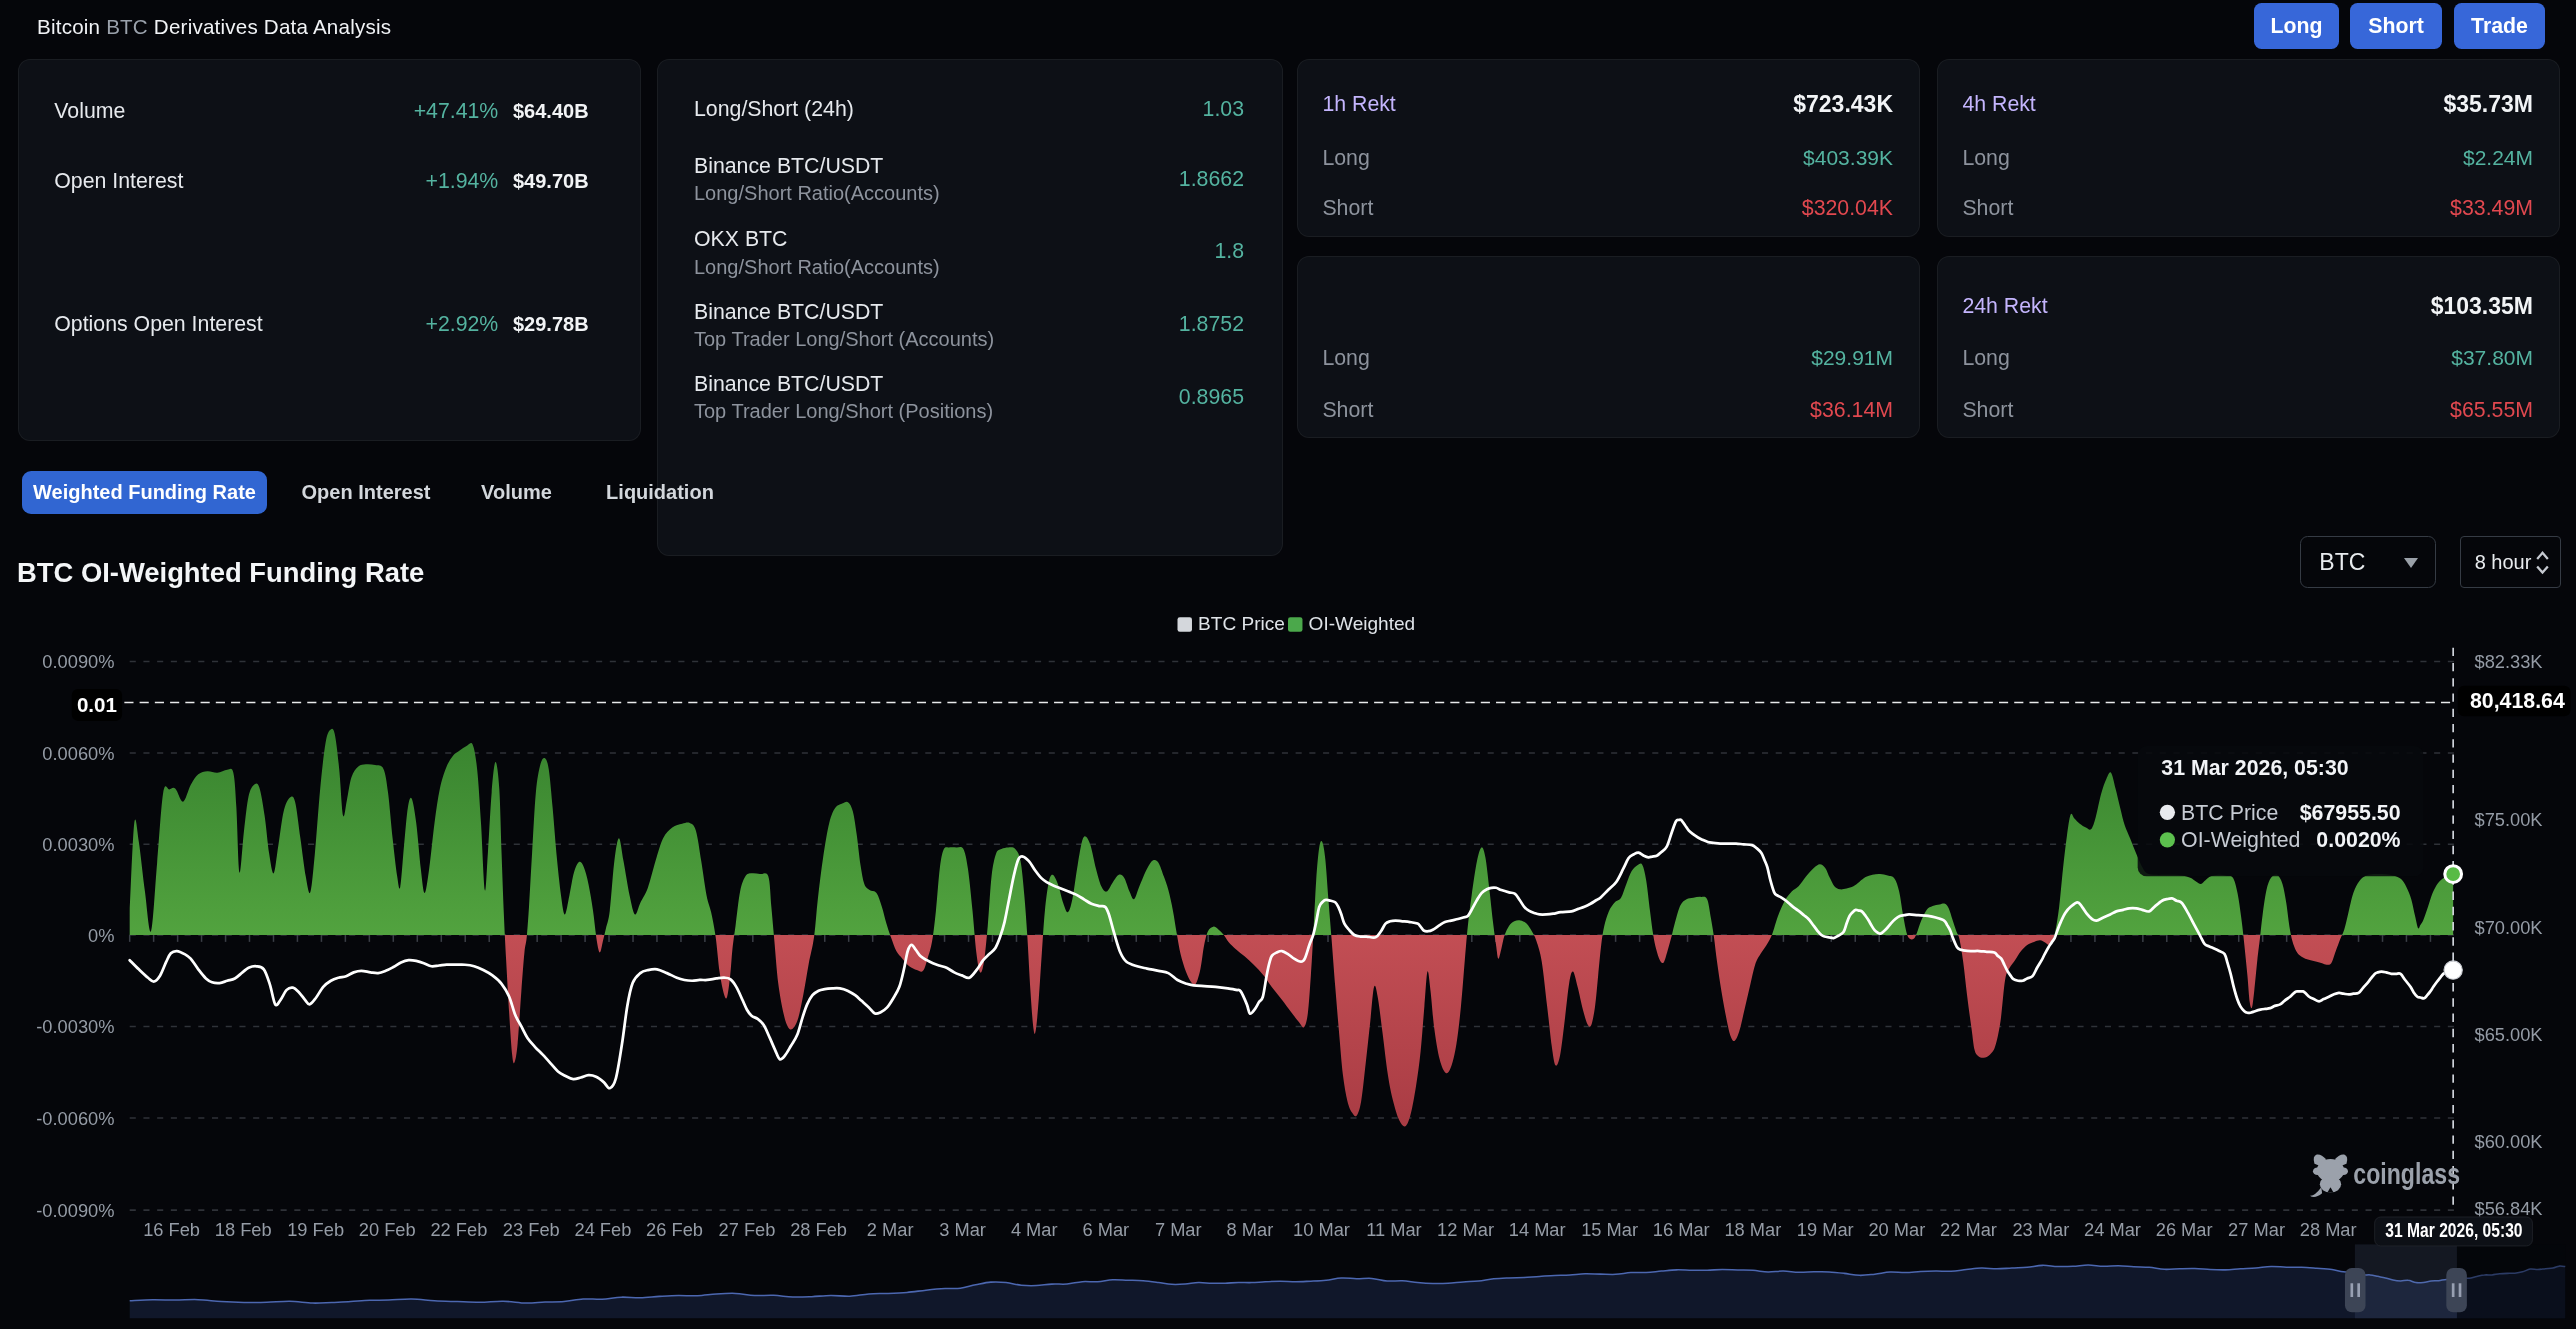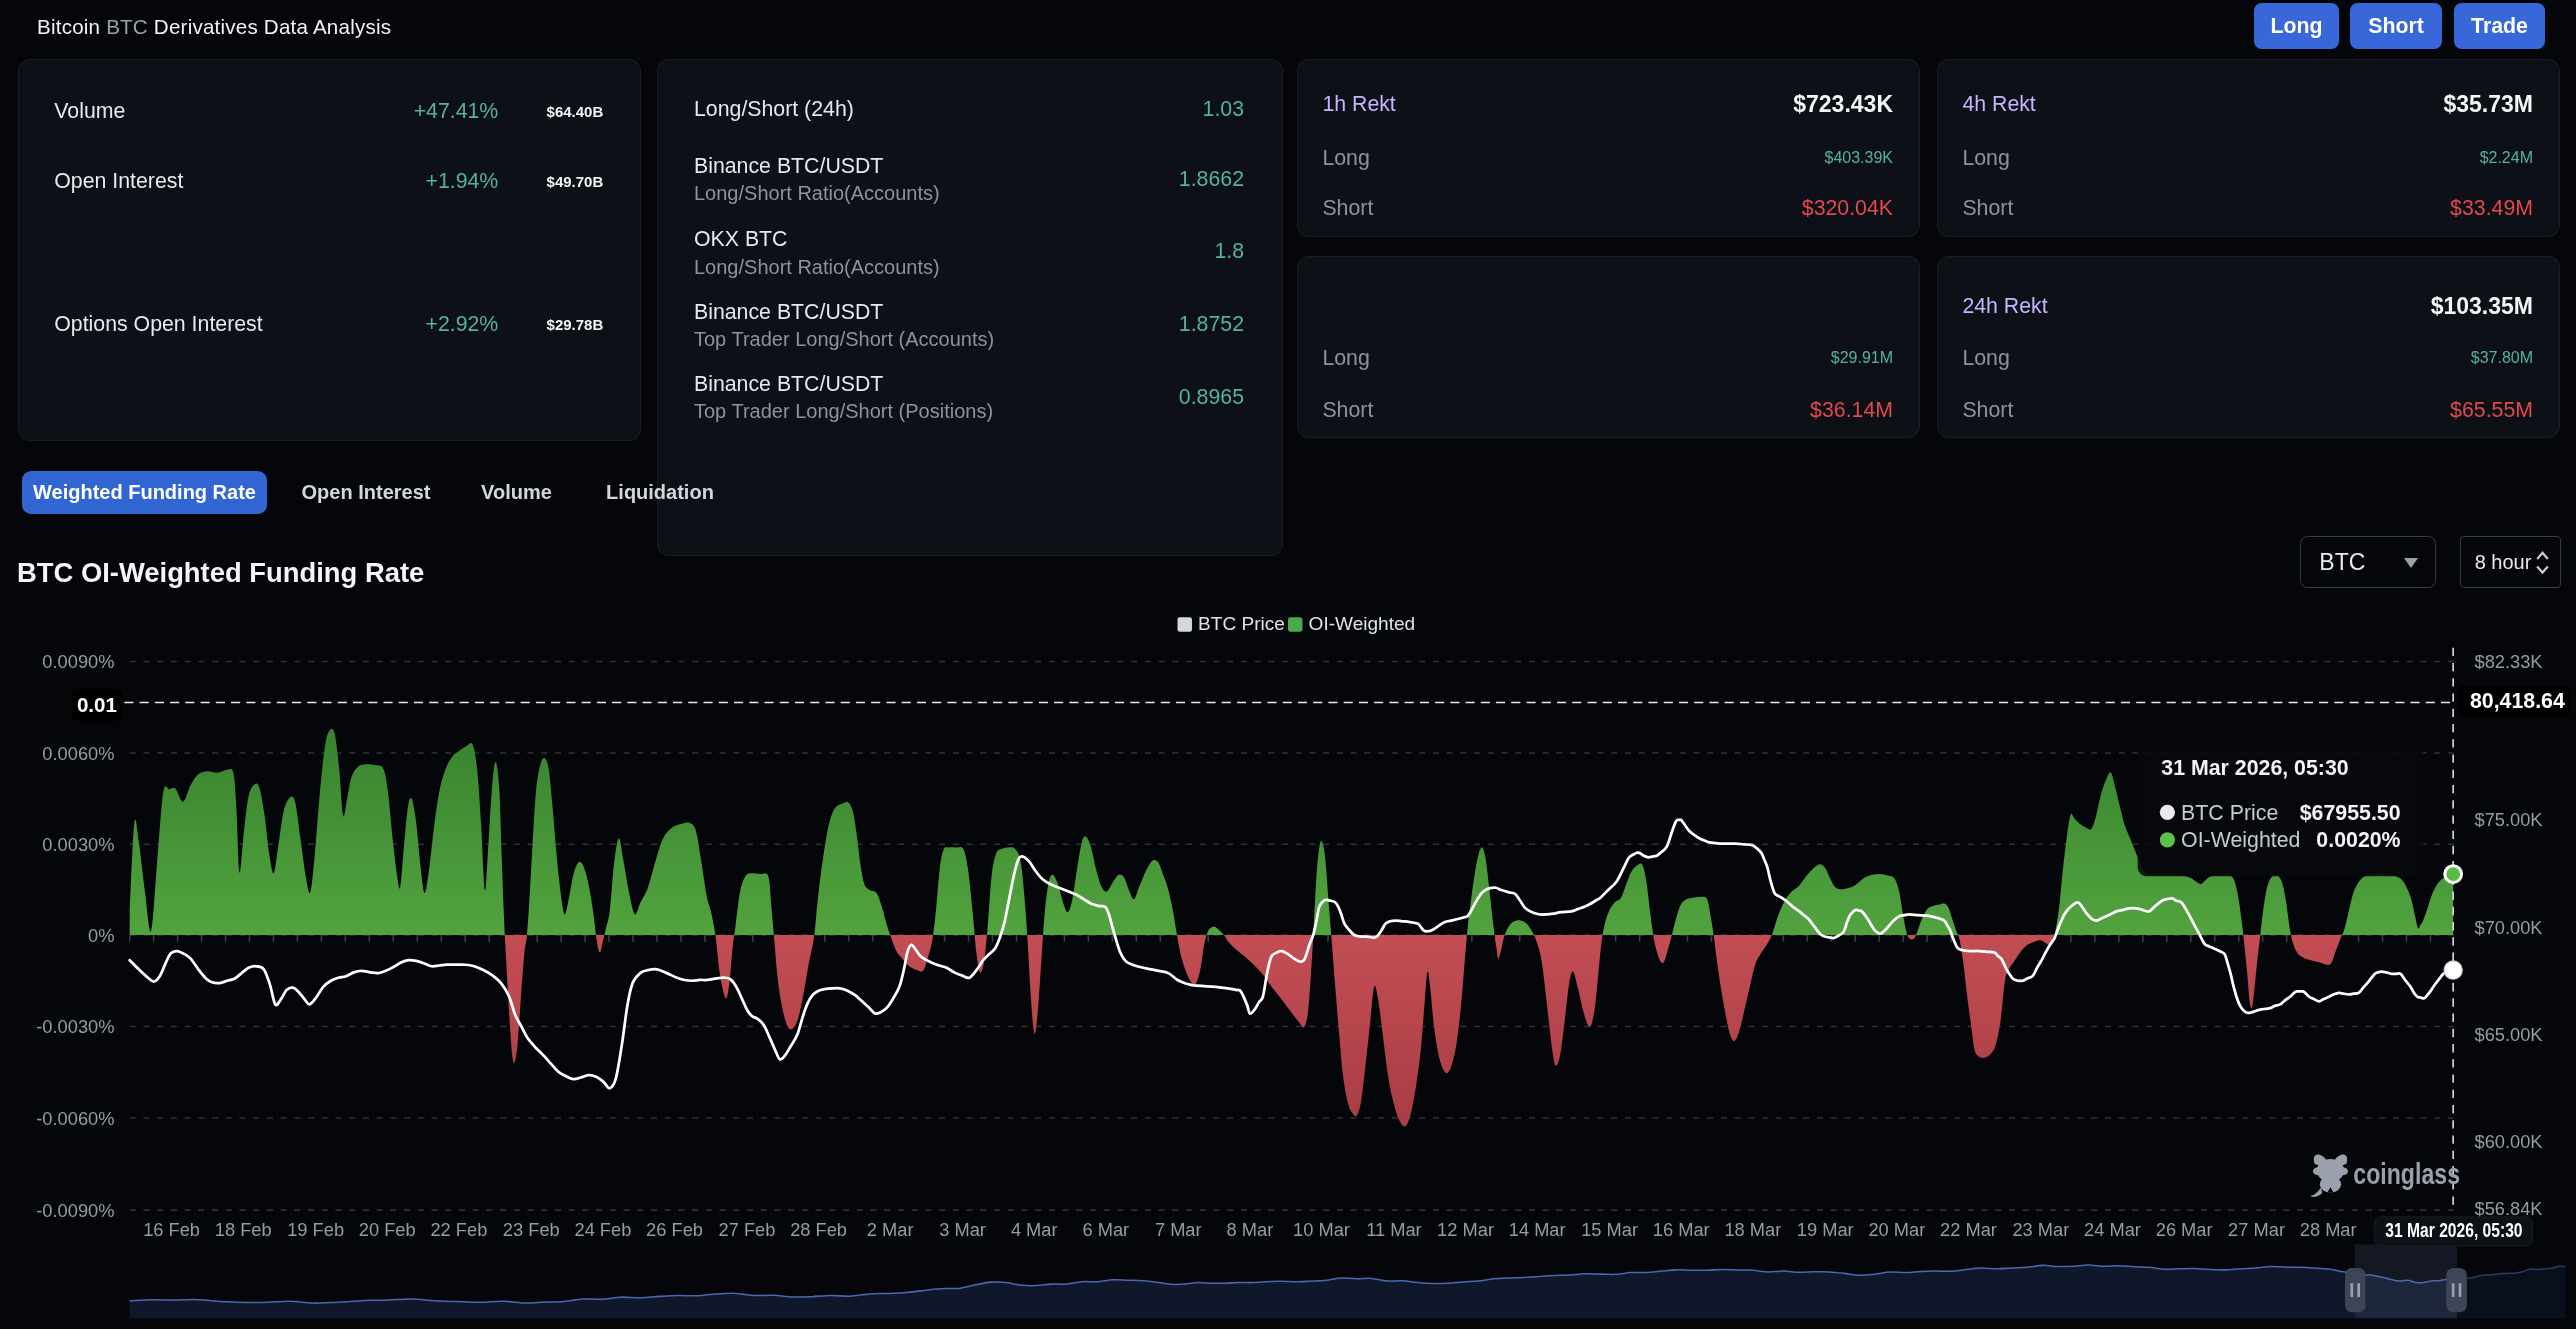--- a/index.html
+++ b/index.html
@@ -1,27 +1,27 @@
 <!DOCTYPE html>
 <html style="font-size:12.2px"><head><meta charset="utf-8"><style>
 *{margin:0;padding:0;box-sizing:border-box}
 html,body{width:2576px;height:1329px;background:#05060a;font-family:"Liberation Sans",sans-serif;overflow:hidden;position:relative}
 .card{position:absolute;background:#0d1016;border:0.8px solid rgba(255,255,255,0.055);border-radius:12.2px}
 .r{position:absolute;left:35px;right:37px;height:26px;display:flex;align-items:center}
 .r .lab{flex:1;font-size:21.3px;color:#e6e9ed}
 .r .pct{width:152px;text-align:right;font-size:21.3px;color:#54b3a0}
-.r .val{width:105px;text-align:right;font-size:15px;font-weight:600;color:#f2f4f6}
+.r .val{width:105px;text-align:center;font-size:20px;font-weight:600;color:#f2f4f6}
 .rmain{position:absolute;left:36px;font-size:21.3px;color:#e6e9ed;transform:translateY(-50%)}
 .rsub{position:absolute;left:36px;font-size:20px;color:#8d939d;transform:translateY(-50%)}
 .rval2{position:absolute;right:38px;font-size:21.3px;color:#54b3a0;transform:translateY(-50%)}
 .rk{position:absolute;left:24.4px;right:26px;height:26px;display:flex;align-items:center;justify-content:space-between;transform:translateY(-50%)}
 .lab2{font-size:21.3px;color:#c4b5fd}
 .wval{font-size:23px;font-weight:600;color:#f2f4f6}
 .glab{font-size:21.3px;color:#8d939d}
-.gval{font-size:16px;color:#54b3a0}
+.gval{font-size:21px;color:#54b3a0}
 .rval{font-size:21.3px;color:#e1484f}
 .btn{position:absolute;top:3px;height:46px;border-radius:7.6px;background:#3767d9;color:#fff;font-size:21.3px;font-weight:700;display:flex;align-items:center;justify-content:center}
 .tab{position:absolute;top:471px;height:43px;display:flex;align-items:center;justify-content:center;font-size:20px;font-weight:700;color:#d3d7dc}
 </style></head>
 <body>
 <svg width="2576" height="1329" viewBox="0 0 3380 1744" style="position:absolute;left:0;top:0">
 <defs>
 <linearGradient id="gG" x1="0" y1="950" x2="0" y2="1227" gradientUnits="userSpaceOnUse">
   <stop offset="0" stop-color="#37822e"></stop>
         <stop offset="1" stop-color="#52a33f"></stop>

